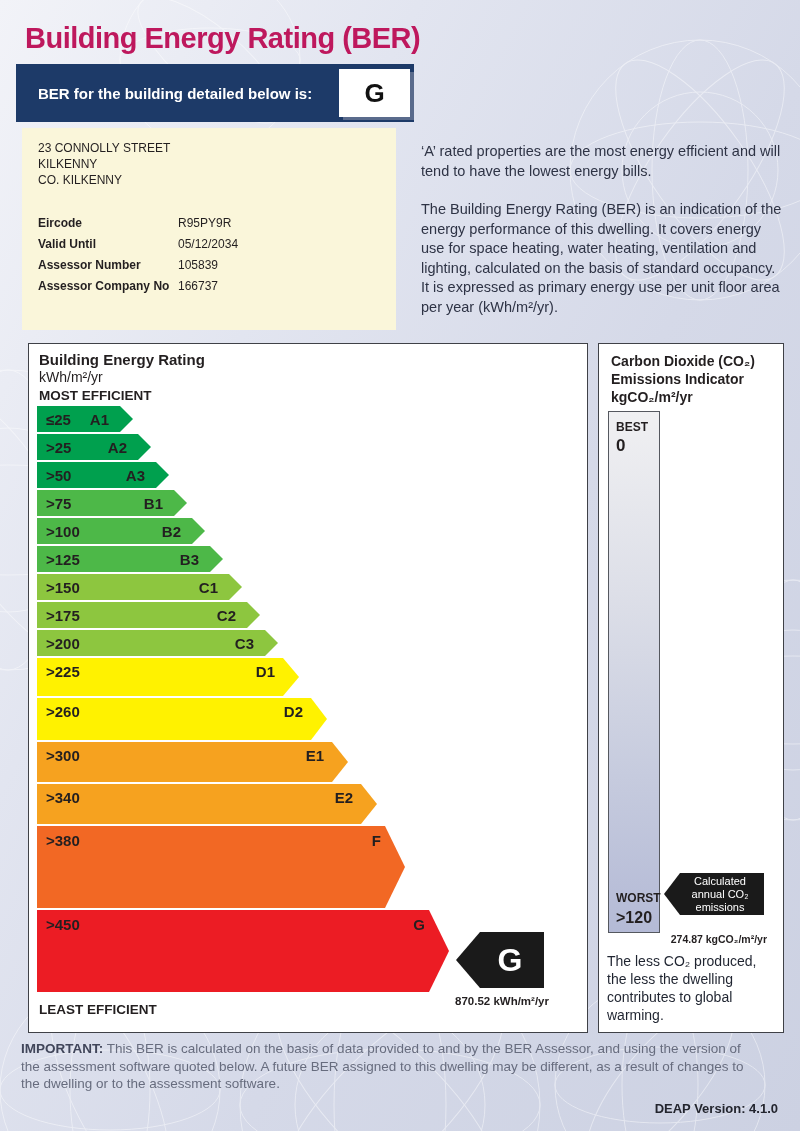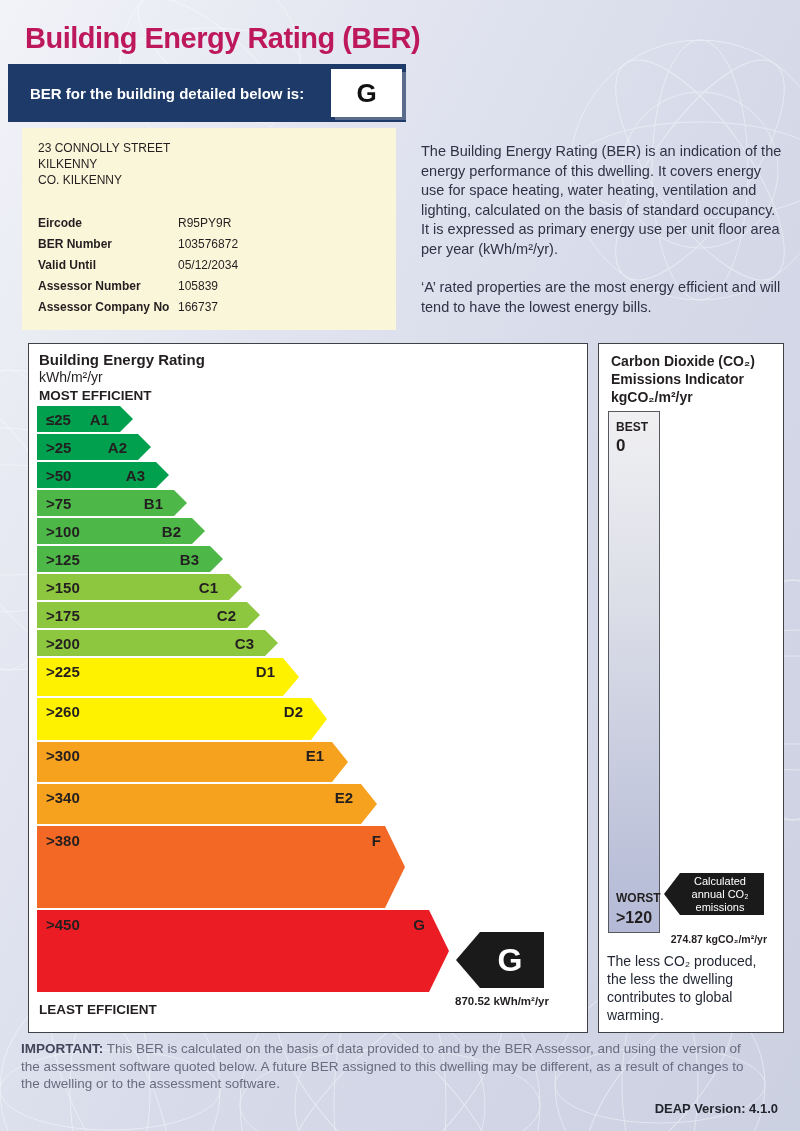--- a/index.html
+++ b/index.html
@@ -11,21 +11,21 @@
     background:linear-gradient(118deg,#f2f3f8 0%,#e2e5f0 30%,#d5d9e8 60%,#ccd1e2 100%);
     overflow:hidden;
     color:#231f20;
   }
   svg.bgpattern { position:absolute; left:0; top:0; z-index:0; }
   .layer { position:absolute; z-index:1; }
 
   
   .page-title { left:25px; top:22px; font-size:29px; font-weight:bold; color:#be185d; letter-spacing:-0.5px; }
 
-  .banner { left:8px; top:64px; width:398px; height:58px; background:#1d3a68; display:flex; align-items:center; }
+  .banner { left:16px; top:64px; width:398px; height:58px; background:#1d3a68; display:flex; align-items:center; }
   .banner-label { color:#ffffff; font-size:15px; font-weight:bold; padding-left:22px; }
   .rating-box { position:absolute; right:4px; top:5px; width:71px; height:48px; background:#ffffff;
     display:flex; align-items:center; justify-content:center; box-shadow:4px 3px 0 rgba(140,147,170,.55); }
   .rating-box .big-g { font-size:26px; font-weight:bold; color:#111; }
 
   
   .address-card { left:22px; top:128px; width:374px; height:202px; background:#faf6da; padding:12px 0 0 16px; }
   .addr-row { display:flex; font-size:12px; line-height:16px; }
   .addr-label { width:140px; font-weight:bold; flex:none; }
   .addr-lines div { line-height:16px; }
@@ -154,41 +154,37 @@
       <div>KILKENNY</div>
       <div>CO. KILKENNY</div>
     </span>
   </div>
   <div class="meta-rows">
     <div class="addr-row">
       <span class="addr-label">Eircode</span>
       <span>R95PY9R</span>
     </div>
     <div class="addr-row">
-      <span class="addr-label">BER Number</span>
-      <span>103576872</span>
-    </div>
-    <div class="addr-row">
       <span class="addr-label">Valid Until</span>
       <span>05/12/2034</span>
     </div>
     <div class="addr-row">
       <span class="addr-label">Assessor Number</span>
       <span>105839</span>
     </div>
     <div class="addr-row">
       <span class="addr-label">Assessor Company No</span>
       <span>166737</span>
     </div>
   </div>
 </div>
 
 <div class="layer info-block">
+  <p>‘A’ rated properties are the most energy efficient and will tend to have the lowest energy bills.</p>
   <p>The Building Energy Rating (BER) is an indication of the energy performance of this dwelling.  It covers energy use for space heating, water heating, ventilation and lighting, calculated on the basis of standard occupancy. It is expressed as primary energy use per unit floor area per year (kWh/m²/yr).</p>
-  <p>‘A’ rated properties are the most energy efficient and will tend to have the lowest energy bills.</p>
 </div>
 
 <div class="layer panel chart-panel">
   <div class="chart-head">
     <div class="chart-title">Building Energy Rating</div>
     <div class="chart-unit">kWh/m²/yr</div>
     <div class="most-label">MOST EFFICIENT</div>
   </div>
 
   <div class="bands">

